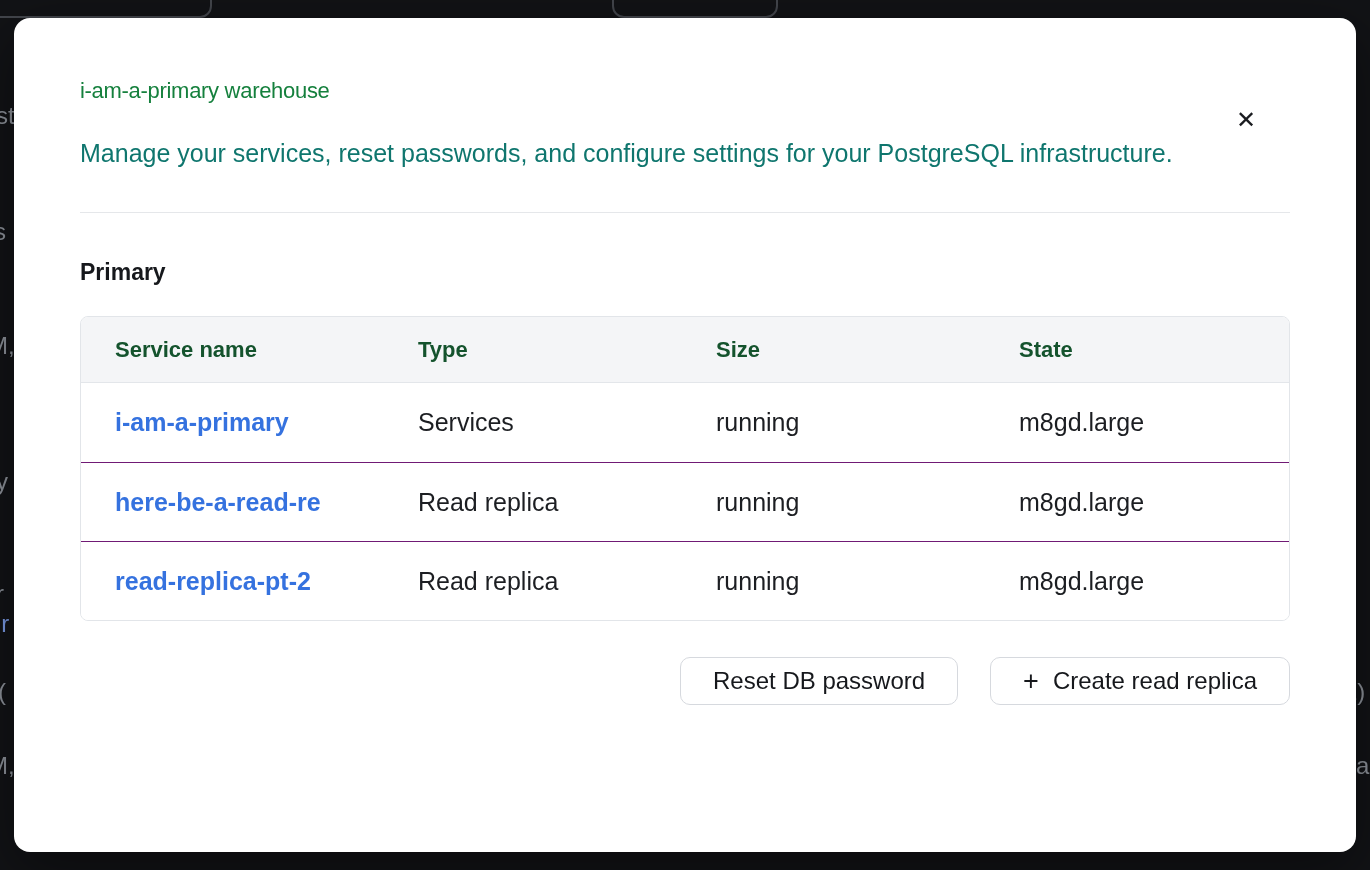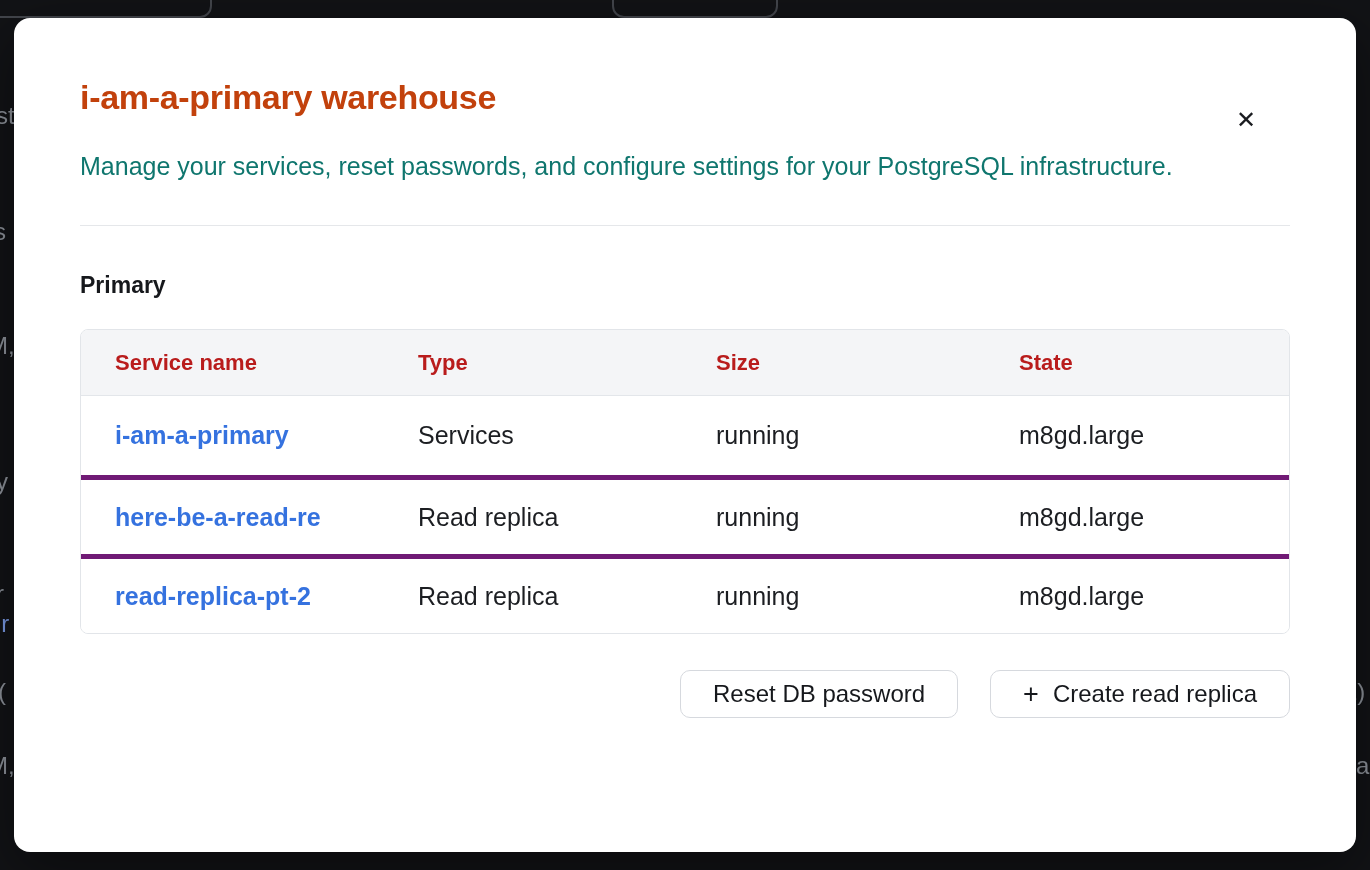--- a/index.html
+++ b/index.html
@@ -33,23 +33,23 @@
   .modal {
     position: absolute;
     left: 14px; top: 18px;
     width: 1342px; height: 834px;
     background: #ffffff;
     border-radius: 16px;
     box-shadow: 0 18px 60px rgba(0,0,0,0.45);
     padding: 60px 66px 56px 66px;
   }
   .modal-title {
-    font-size: 34px;
-    font-weight: 700;
-    color: #c2410c;
+    font-size: 22px;
+    font-weight: 400;
+    color: #15803d;
     letter-spacing: -0.3px;
   }
   .close-btn {
     position: absolute;
     top: 84px; right: 92px;
     width: 36px; height: 36px;
     display: flex; align-items: center; justify-content: center;
     font-size: 24px;
     color: #1a1c20;
     cursor: pointer;
@@ -90,28 +90,28 @@
     align-items: center;
   }
   .t-head {
     background: #f4f5f7;
     height: 66px;
     border-bottom: 1px solid #e3e6ea;
   }
   .t-head .t-cell {
     font-size: 22px;
     font-weight: 600;
-    color: #b91c1c;
+    color: #14532d;
   }
   .t-body-row {
     height: 79px;
     background: #ffffff;
   }
   .t-body-row + .t-body-row {
-    border-top: 5px solid #701a75;
+    border-top: 1px solid #701a75;
   }
   .t-cell {
     padding-left: 0;
     font-size: 25px;
     color: #1c1e22;
     white-space: nowrap;
     overflow: hidden;
   }
   .t-cell.first {
     padding-left: 34px;

